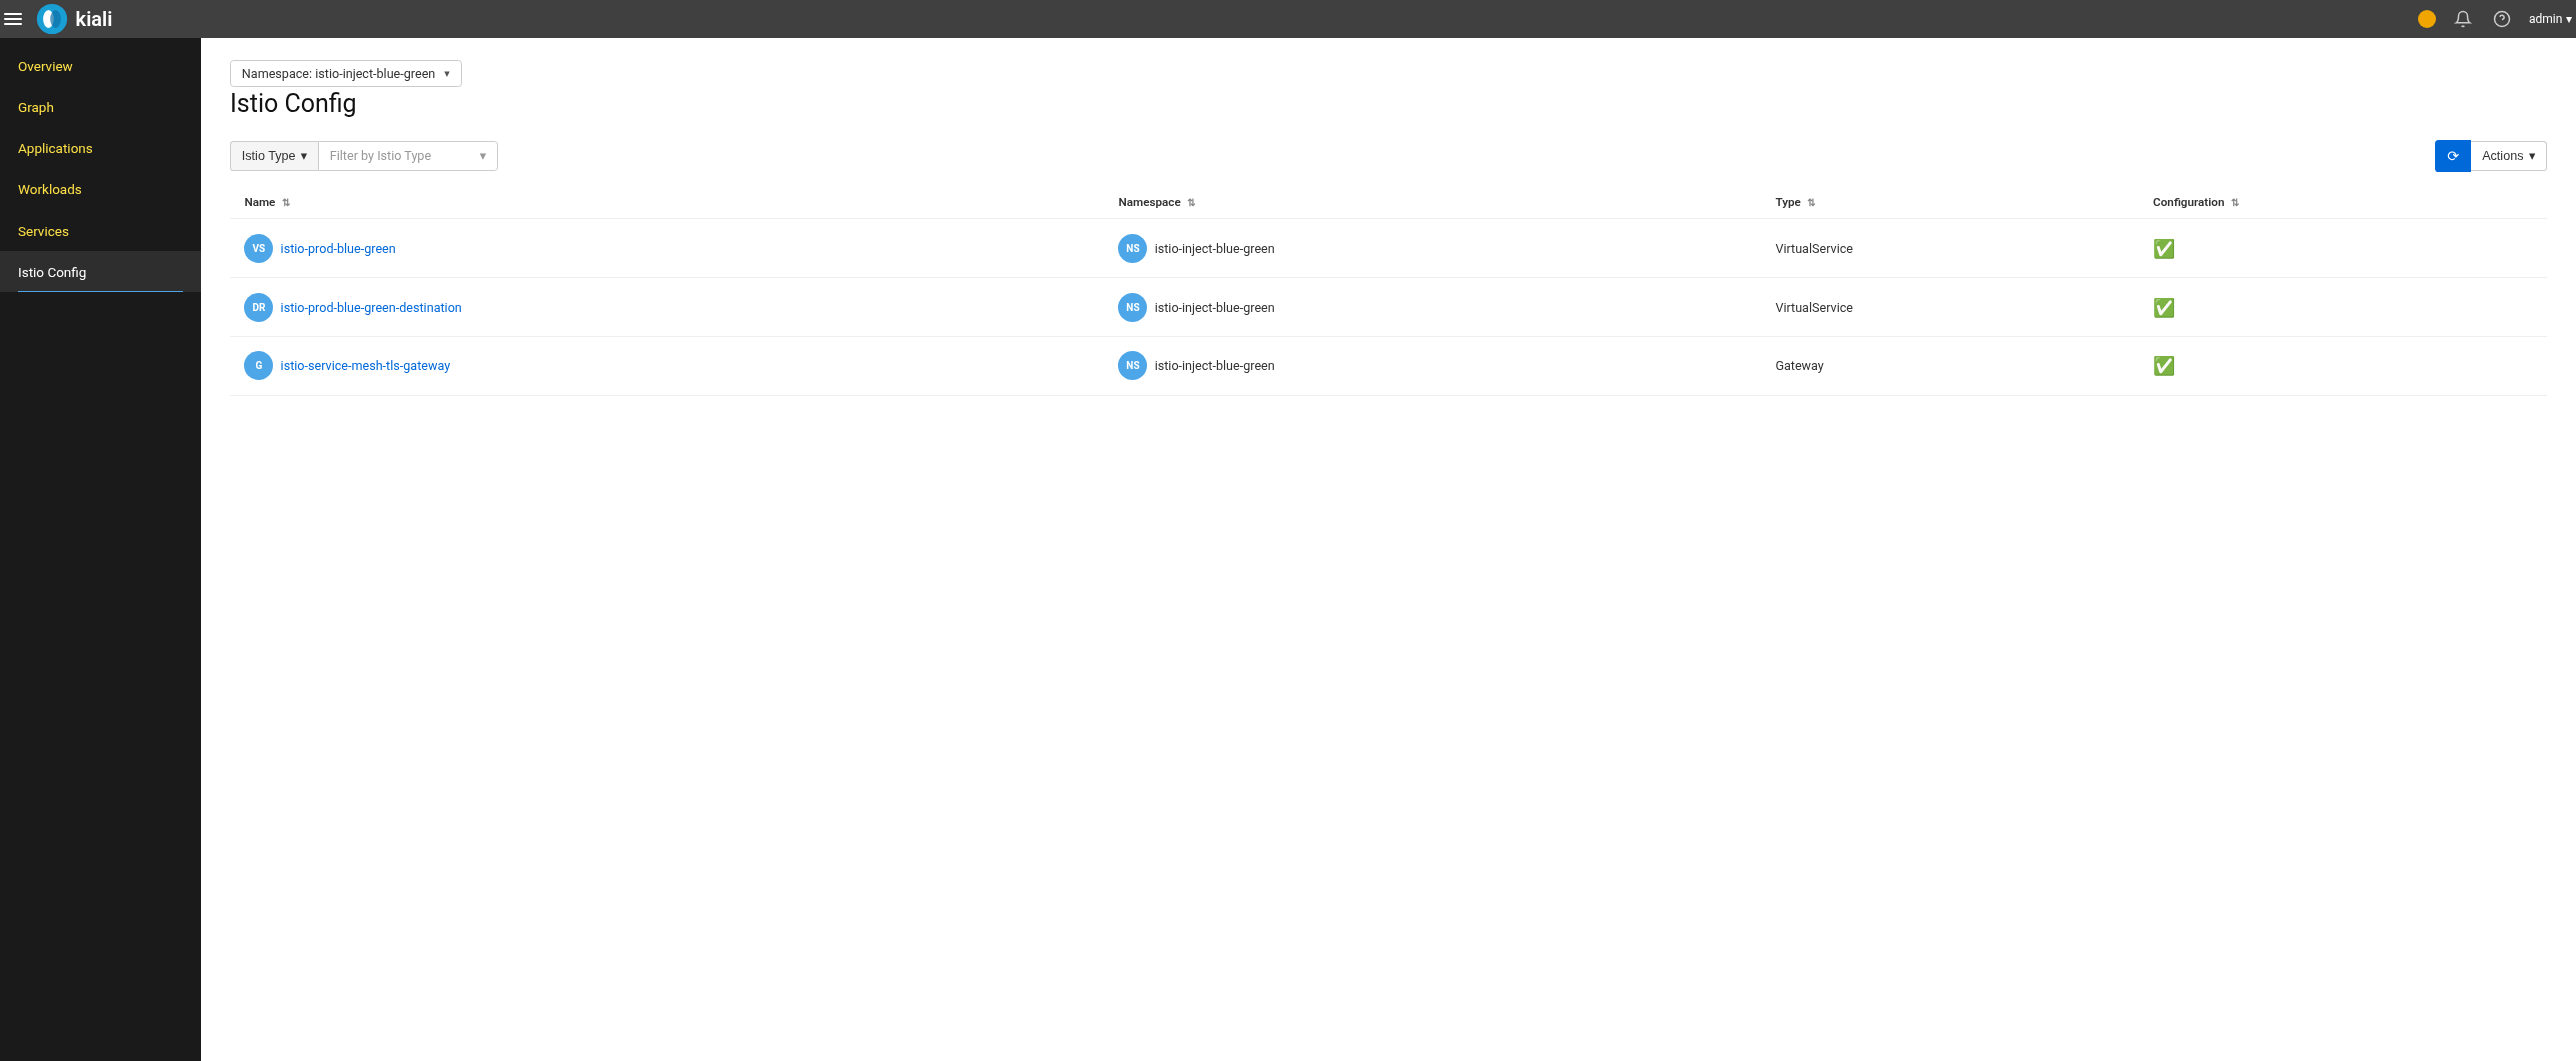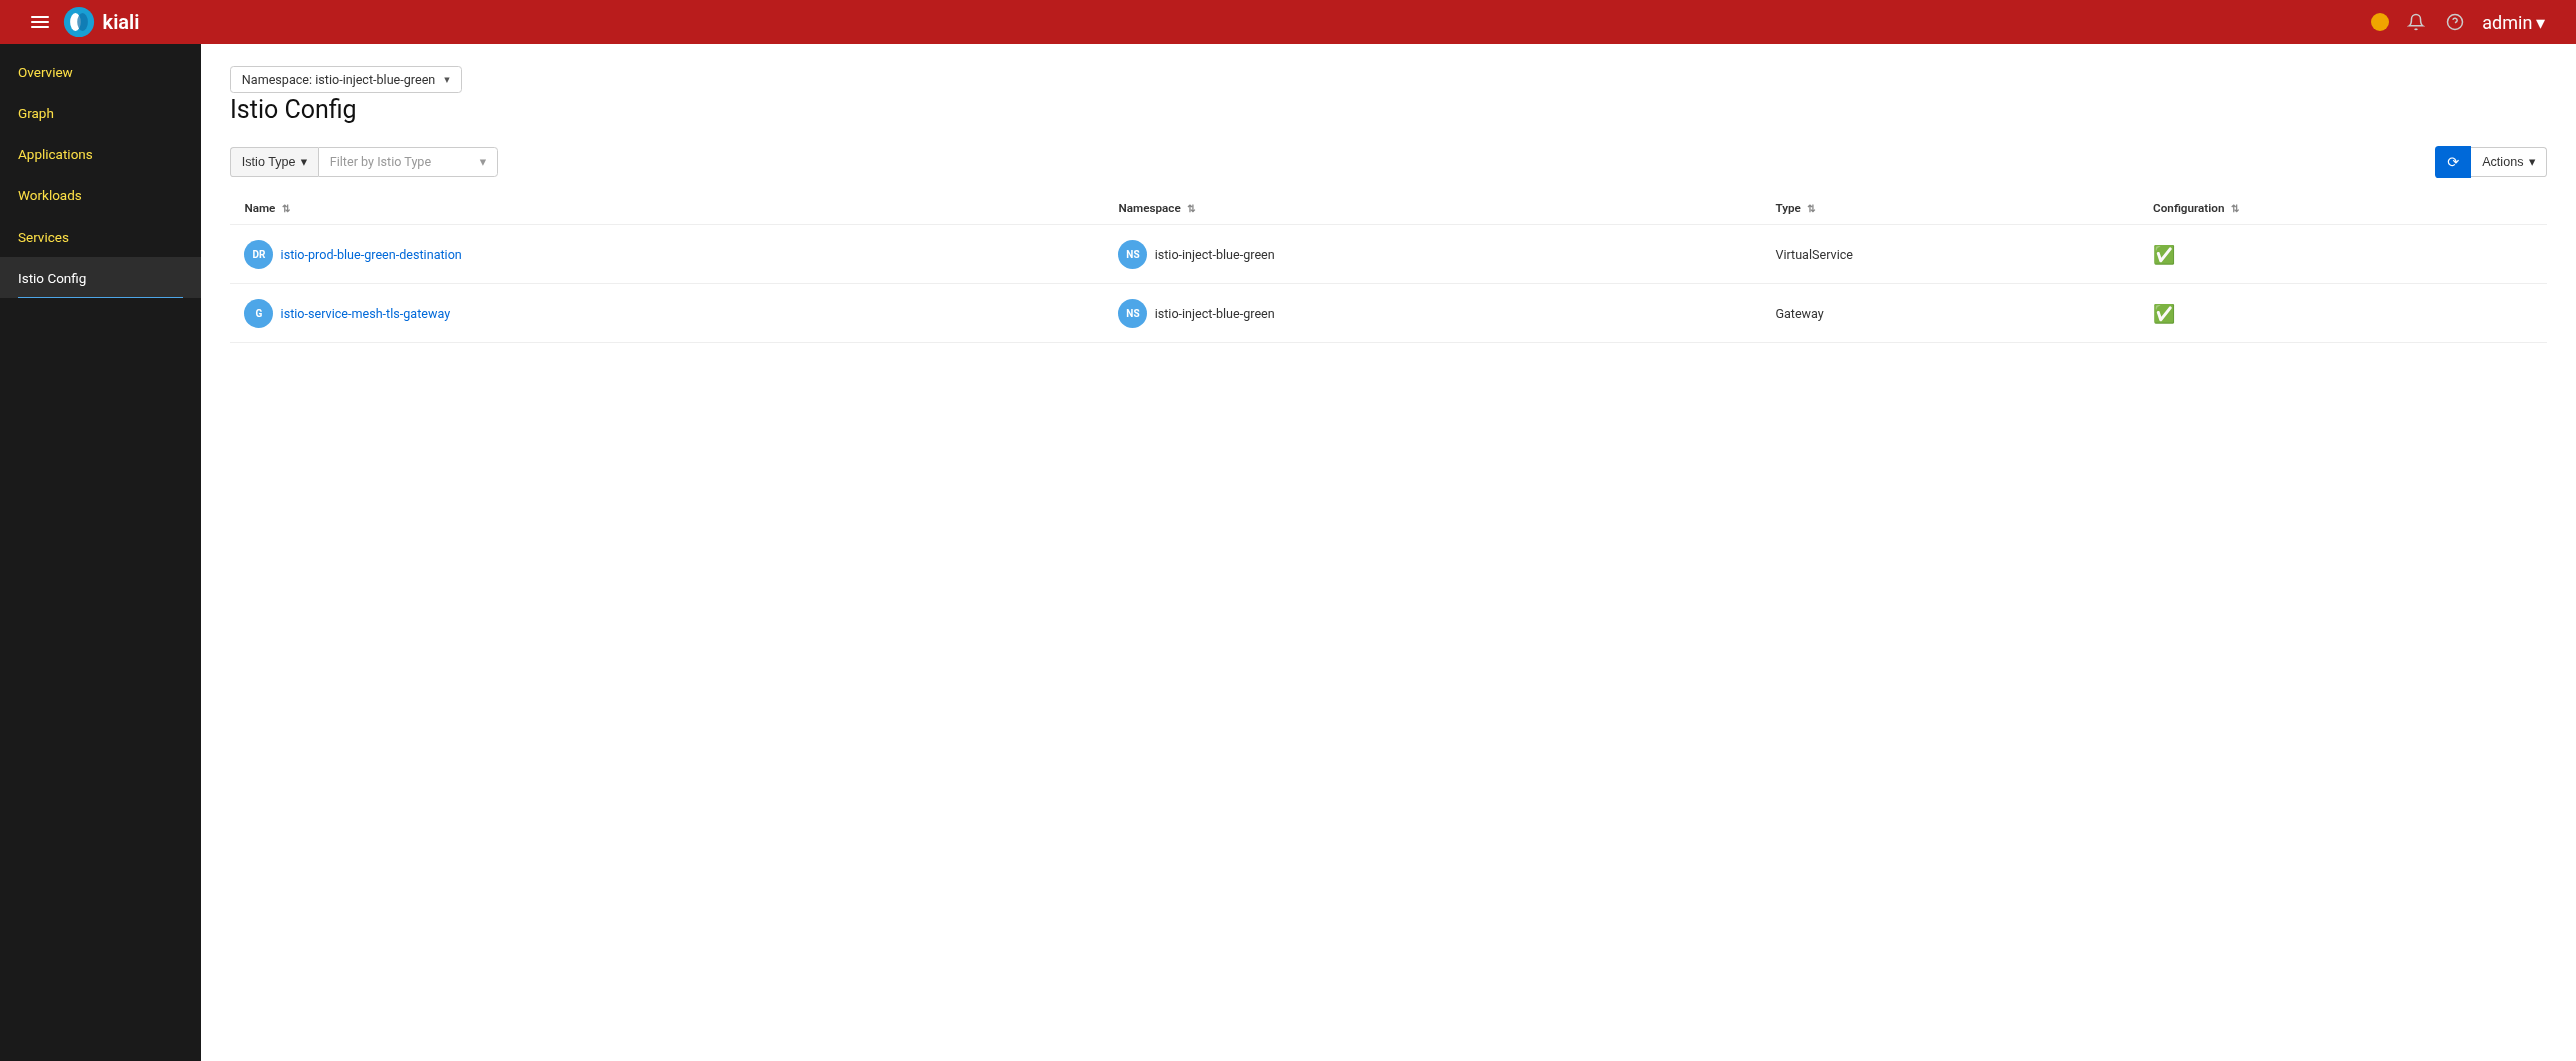--- a/index.html
+++ b/index.html
@@ -1,24 +1,24 @@
 <!DOCTYPE html>
 <html style="font-size:14.4px"><head>
   <meta charset="utf-8">
   <style>
     * { box-sizing: border-box; margin: 0; padding: 0; }
     body { font-family: -apple-system, BlinkMacSystemFont, 'Segoe UI', Roboto, sans-serif; display: flex; flex-direction: column; height: 100vh; background: #f5f5f5; }
 
     
     .navbar {
-      background: #b91c1c;
-      display: flex;
-      align-items: center;
-      height: 44px;
-      padding: 0 31px;
+      background: #404040;
+      display: flex;
+      align-items: center;
+      height: 38px;
+      padding: 0 4px;
       flex-shrink: 0;
       z-index: 100;
     }
     .navbar-hamburger {
       color: #fff;
       font-size: 18px;
       cursor: pointer;
       margin-right: 14.4px;
       display: flex;
       flex-direction: column;
@@ -56,21 +56,21 @@
       cursor: pointer;
       display: flex;
       align-items: center;
       justify-content: center;
       width: 25px;
       height: 25px;
     }
     .navbar-icon.bell { position: relative; }
     .navbar-user {
       color: #fff;
-      font-size: 18px;
+      font-size: 12px;
       display: flex;
       align-items: center;
       gap: 3.6px;
       cursor: pointer;
     }
     .status-dot {
       width: 18px;
       height: 18px;
       border-radius: 50%;
       background: #f0a500;
@@ -411,20 +411,40 @@
             <span>Type</span>
             <span class="sort-icon">⇅</span>
           </th>
           <th>
             <span>Configuration</span>
             <span class="sort-icon">⇅</span>
           </th>
         </tr>
       </thead>
       <tbody id="table-body">
+      <tr>
+    <td>
+      <div class="name-cell">
+        <span class="type-badge badge-vs">VS</span>
+        <a class="link-text">istio-prod-blue-green</a>
+      </div>
+    </td>
+    <td>
+      <div class="namespace-cell">
+        <span class="type-badge badge-ns">NS</span>
+        <span>istio-inject-blue-green</span>
+      </div>
+    </td>
+    <td>
+      <span>VirtualService</span>
+    </td>
+    <td>
+      <span class="check-icon">✅</span>
+    </td>
+  </tr>
           <tr>
     <td>
       <div class="name-cell">
         <span class="type-badge badge-dr">DR</span>
         <a class="link-text">istio-prod-blue-green-destination</a>
       </div>
     </td>
     <td>
       <div class="namespace-cell">
         <span class="type-badge badge-ns">NS</span>

